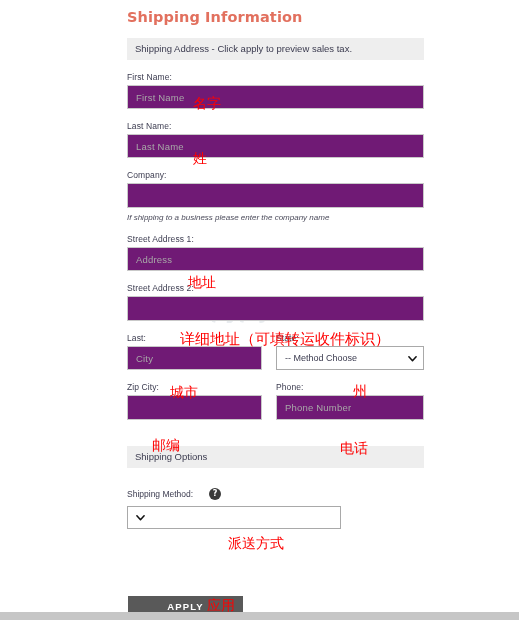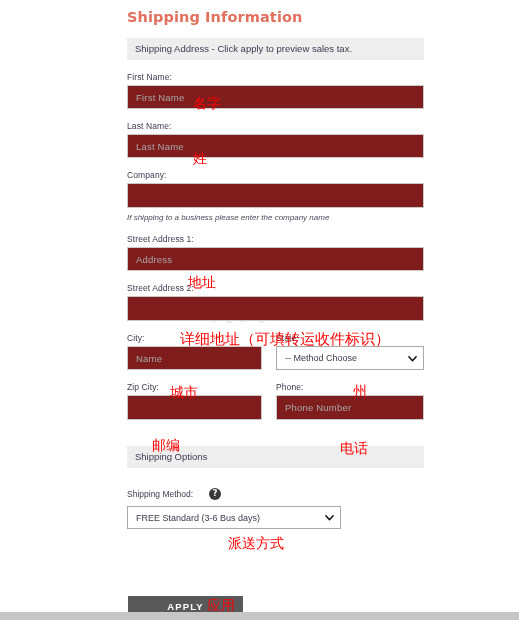--- a/index.html
+++ b/index.html
@@ -70,21 +70,21 @@
   }
 
   .row2 { display: flex; gap: 14px; }
   .col-left  { width: 135px; }
   .col-right { width: 148px; }
   .row2 .field-label { margin-top: 12px; }
 
   .input-box {
     height: 24px;
     border: 1px solid #c9c9c9;
-    background: #7f1d1d;
+    background: #701a75;
     width: 100%;
     position: relative;
     display: flex;
     align-items: center;
     padding-left: 8px;
   }
   .input-box.tall { height: 25px; }
 
   .placeholder {
     font-size: 9.5px;
@@ -231,23 +231,23 @@
       <span class="placeholder">Address</span>
     </div>
 
     <div class="field-label">Street Address 2:</div>
     <div class="input-box tall">
       <span class="placeholder"></span>
     </div>
 
     <div class="row2">
       <div class="col-left">
-        <div class="field-label">City:</div>
+        <div class="field-label">Last:</div>
         <div class="input-box">
-          <span class="placeholder">Name</span>
+          <span class="placeholder">City</span>
         </div>
       </div>
       <div class="col-right">
         <div class="field-label">State:</div>
         <div class="select-box">
           <span class="select-text">-- Method Choose</span>
           <span class="caret">
             <svg viewBox="0 0 10 10" width="9" height="9" aria-hidden="true">
                 <path d="M1 3 L5 7.5 L9 3" fill="none" stroke="#111" stroke-width="1.7" stroke-linecap="round" stroke-linejoin="round"></path>
               </svg>
@@ -272,21 +272,20 @@
     </div>
 
     <div class="section-bar" style="margin-top:26px;">Shipping Options</div>
 
     <div class="ship-method-row">
       <span class="ship-method-label">Shipping Method:</span>
       <span class="help-icon">?</span>
     </div>
 
     <div class="select-box ship-select">
-      <span class="select-text">FREE Standard (3-6 Bus days)</span>
       <span class="caret">
         <svg viewBox="0 0 10 10" width="9" height="9" aria-hidden="true">
             <path d="M1 3 L5 7.5 L9 3" fill="none" stroke="#111" stroke-width="1.7" stroke-linecap="round" stroke-linejoin="round"></path>
           </svg>
       </span>
     </div>
 
   </div>
 
   <div class="apply-wrap">

